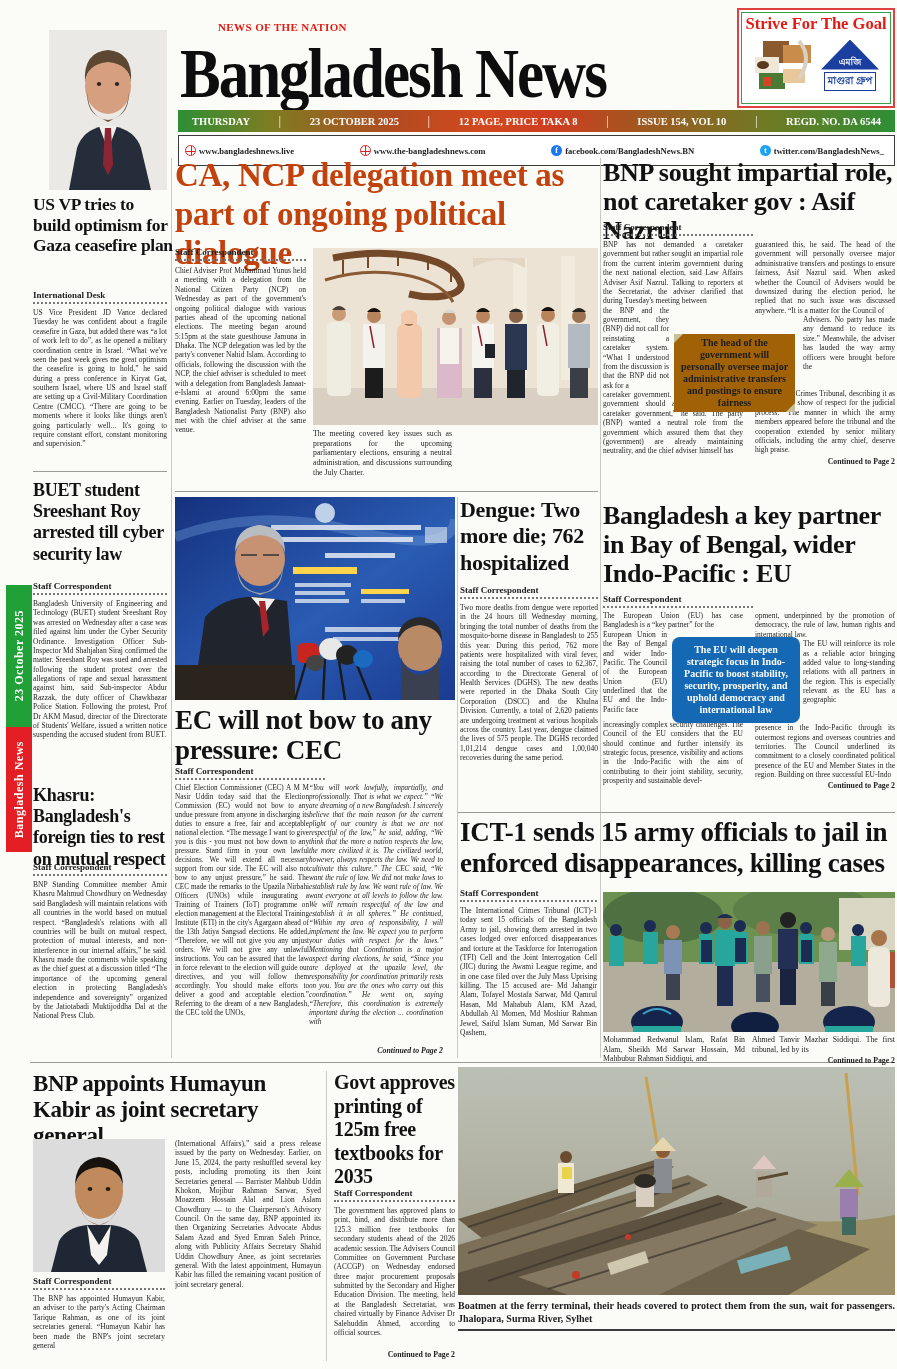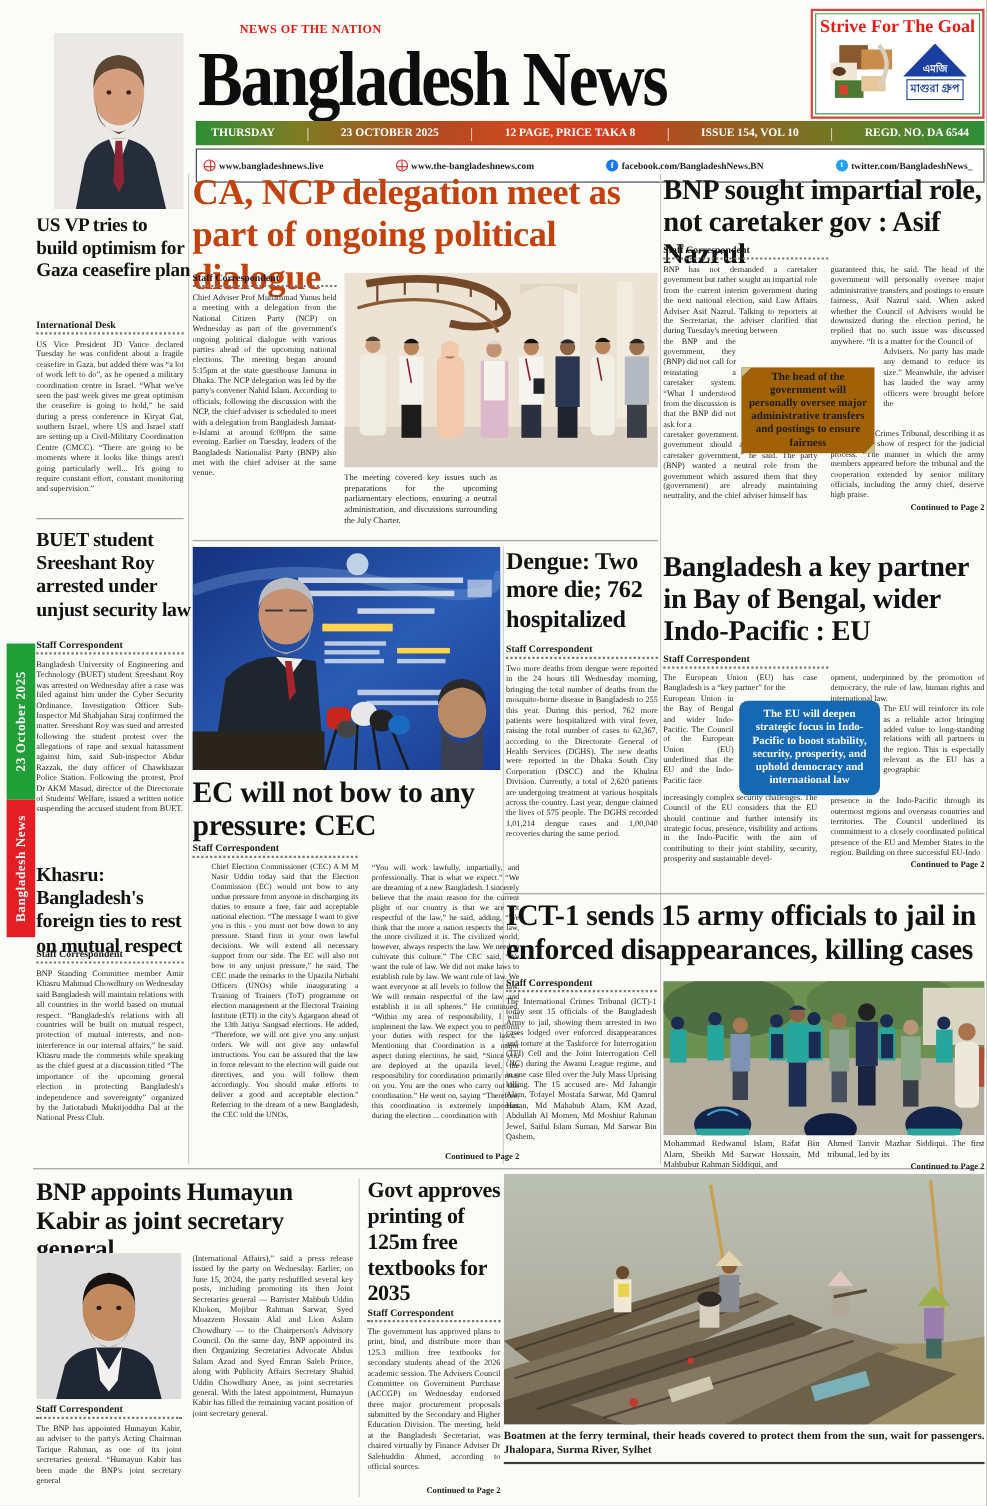--- a/index.html
+++ b/index.html
@@ -139,21 +139,21 @@
   <div class="abs vrule" style="left:326px;top:1071px;height:290px;"></div>
   <div class="abs hrule" style="left:33px;top:471px;width:134px;"></div>
   <div class="abs hrule" style="left:175px;top:491px;width:423px;"></div>
   <div class="abs hrule" style="left:458px;top:812px;width:437px;"></div>
   <div class="abs hrule" style="left:30px;top:1062px;width:865px;"></div>
 
   <div class="abs hl" style="left:33px;top:194px;width:140px;font-size:17.5px;line-height:1.18;">US VP tries to build optimism for Gaza ceasefire plan</div>
   <div class="abs byline" style="left:33px;top:290px;width:134px;">International Desk</div>
   <div class="abs body-text" style="left:33px;top:308px;width:134px;height:160px;">US Vice President JD Vance declared Tuesday he was confident about a fragile ceasefire in Gaza, but added there was “a lot of work left to do”, as he opened a military coordination centre in Israel. “What we've seen the past week gives me great optimism the ceasefire is going to hold,” he said during a press conference in Kiryat Gat, southern Israel, where US and Israel staff are setting up a Civil-Military Coordination Centre (CMCC). “There are going to be moments where it looks like things aren't going particularly well... It's going to require constant effort, constant monitoring and supervision.”</div>
 
-  <div class="abs hl" style="left:33px;top:480px;width:142px;font-size:18px;line-height:1.18;">BUET student Sreeshant Roy arrested under unjust security law</div>
+  <div class="abs hl" style="left:33px;top:480px;width:142px;font-size:18px;line-height:1.18;">BUET student Sreeshant Roy arrested till cyber security law</div>
   <div class="abs byline" style="left:33px;top:581px;width:134px;">Staff Correspondent</div>
   <div class="abs body-text" style="left:33px;top:599px;width:134px;height:182px;">Bangladesh University of Engineering and Technology (BUET) student Sreeshant Roy was arrested on Wednesday after a case was filed against him under the Cyber Security Ordinance. Investigation Officer Sub-Inspector Md Shahjahan Siraj confirmed the matter. Sreeshant Roy was sued and arrested following the student protest over the allegations of rape and sexual harassment against him, said Sub-inspector Abdur Razzak, the duty officer of Chawkbazar Police Station. Following the protest, Prof Dr AKM Masud, director of the Directorate of Students' Welfare, issued a written notice suspending the accused student from BUET.</div>
 
   <div class="abs hl" style="left:33px;top:785px;width:142px;font-size:18px;line-height:1.18;">Khasru: Bangladesh's foreign ties to rest on mutual respect</div>
   <div class="abs byline" style="left:33px;top:862px;width:134px;">Staff Correspondent</div>
   <div class="abs body-text" style="left:33px;top:880px;width:134px;height:176px;">BNP Standing Committee member Amir Khasru Mahmud Chowdhury on Wednesday said Bangladesh will maintain relations with all countries in the world based on mutual respect. “Bangladesh's relations with all countries will be built on mutual respect, protection of mutual interests, and non-interference in our internal affairs,” he said. Khasru made the comments while speaking as the chief guest at a discussion titled “The importance of the upcoming general election in protecting Bangladesh's independence and sovereignty” organized by the Jatiotabadi Muktijoddha Dal at the National Press Club.</div>
 
   <div class="abs hl hl-red" style="left:175px;top:156px;width:424px;font-size:33px;line-height:1.18;">CA, NCP delegation meet as part of ongoing political dialogue</div>
   <div class="abs byline" style="left:175px;top:247px;width:131px;">Staff Correspondent</div>
   <div class="abs body-text" style="left:175px;top:266px;width:131px;height:226px;">Chief Adviser Prof Muhammad Yunus held a meeting with a delegation from the National Citizen Party (NCP) on Wednesday as part of the government's ongoing political dialogue with various parties ahead of the upcoming national elections. The meeting began around 5:15pm at the state guesthouse Jamuna in Dhaka. The NCP delegation was led by the party's convener Nahid Islam. According to officials, following the discussion with the NCP, the chief adviser is scheduled to meet with a delegation from Bangladesh Jamaat-e-Islami at around 6:00pm the same evening. Earlier on Tuesday, leaders of the Bangladesh Nationalist Party (BNP) also met with the chief adviser at the same venue.</div>
@@ -293,23 +293,23 @@
         <line x1="196" y1="203" x2="182" y2="168"></line>
     </g>
     <rect x="122" y="146" width="22" height="20" rx="6" fill="#c8251f"></rect>
     <ellipse cx="156" cy="152" rx="12" ry="11" fill="#e8e8e8"></ellipse>
     <ellipse cx="172" cy="158" rx="11" ry="10" fill="#222"></ellipse>
     <ellipse cx="188" cy="162" rx="10" ry="9" fill="#1a6ac0"></ellipse>
     <ellipse cx="140" cy="166" rx="9" ry="8" fill="#444"></ellipse>
   </svg>
   <div class="abs hl" style="left:175px;top:705px;width:282px;font-size:27px;line-height:1.12;">EC will not bow to any pressure: CEC</div>
   <div class="abs byline" style="left:175px;top:766px;width:150px;">Staff Correspondent</div>
-  <div class="abs cols" style="left:192px;top:784px;width:280px;height:272px;gap:12px;align-items:center;">
+  <div class="abs cols" style="left:175px;top:784px;width:280px;height:272px;">
     <div class="body-text" style="width:134px;height:272px;font-size:7.2px;">Chief Election Commissioner (CEC) A M M Nasir Uddin today said that the Election Commission (EC) would not bow to any undue pressure from anyone in discharging its duties to ensure a free, fair and acceptable national election. “The message I want to give you is this - you must not bow down to any pressure. Stand firm in your own lawful decisions. We will extend all necessary support from our side. The EC will also not bow to any unjust pressure,” he said. The CEC made the remarks to the Upazila Nirbahi Officers (UNOs) while inaugurating a Training of Trainers (ToT) programme on election management at the Electoral Training Institute (ETI) in the city's Agargaon ahead of the 13th Jatiya Sangsad elections. He added, “Therefore, we will not give you any unjust orders. We will not give any unlawful instructions. You can be assured that the law in force relevant to the election will guide our directives, and you will follow them accordingly. You should make efforts to deliver a good and acceptable election.” Referring to the dream of a new Bangladesh, the CEC told the UNOs,</div>
-    <div style="width:134px;">
+    <div style="width:134px;font-style:italic;">
       <div class="body-text" style="width:134px;height:260px;font-size:7.2px;">“You will work lawfully, impartially, and professionally. That is what we expect.” “We are dreaming of a new Bangladesh. I sincerely believe that the main reason for the current plight of our country is that we are not respectful of the law,” he said, adding, “We think that the more a nation respects the law, the more civilized it is. The civilized world, however, always respects the law. We need to cultivate this culture.” The CEC said, “We want the rule of law. We did not make laws to establish rule by law. We want rule of law. We want everyone at all levels to follow the law. We will remain respectful of the law and establish it in all spheres.” He continued, “Within my area of responsibility, I will implement the law. We expect you to perform your duties with respect for the laws.” Mentioning that Coordination is a major aspect during elections, he said, “Since you are deployed at the upazila level, the responsibility for coordination primarily rests on you. You are the ones who carry out this coordination.” He went on, saying “Therefore, this coordination is extremely important during the election ... coordination with</div>
       <div class="continued">Continued to Page 2</div>
     </div>
   </div>
 
   <div class="abs hl" style="left:460px;top:497px;width:140px;font-size:22px;line-height:1.2;">Dengue: Two more die; 762 hospitalized</div>
   <div class="abs byline" style="left:460px;top:585px;width:138px;">Staff Correspondent</div>
   <div class="abs body-text" style="left:460px;top:603px;width:138px;height:198px;">Two more deaths from dengue were reported in the 24 hours till Wednesday morning, bringing the total number of deaths from the mosquito-borne disease in Bangladesh to 255 this year. During this period, 762 more patients were hospitalized with viral fever, raising the total number of cases to 62,367, according to the Directorate General of Health Services (DGHS). The new deaths were reported in the Dhaka South City Corporation (DSCC) and the Khulna Division. Currently, a total of 2,620 patients are undergoing treatment at various hospitals across the country. Last year, dengue claimed the lives of 575 people. The DGHS recorded 1,01,214 dengue cases and 1,00,040 recoveries during the same period.</div>
 
   <div class="abs hl" style="left:460px;top:817px;width:437px;font-size:27px;line-height:1.15;">ICT-1 sends 15 army officials to jail in enforced disappearances, killing cases</div>

